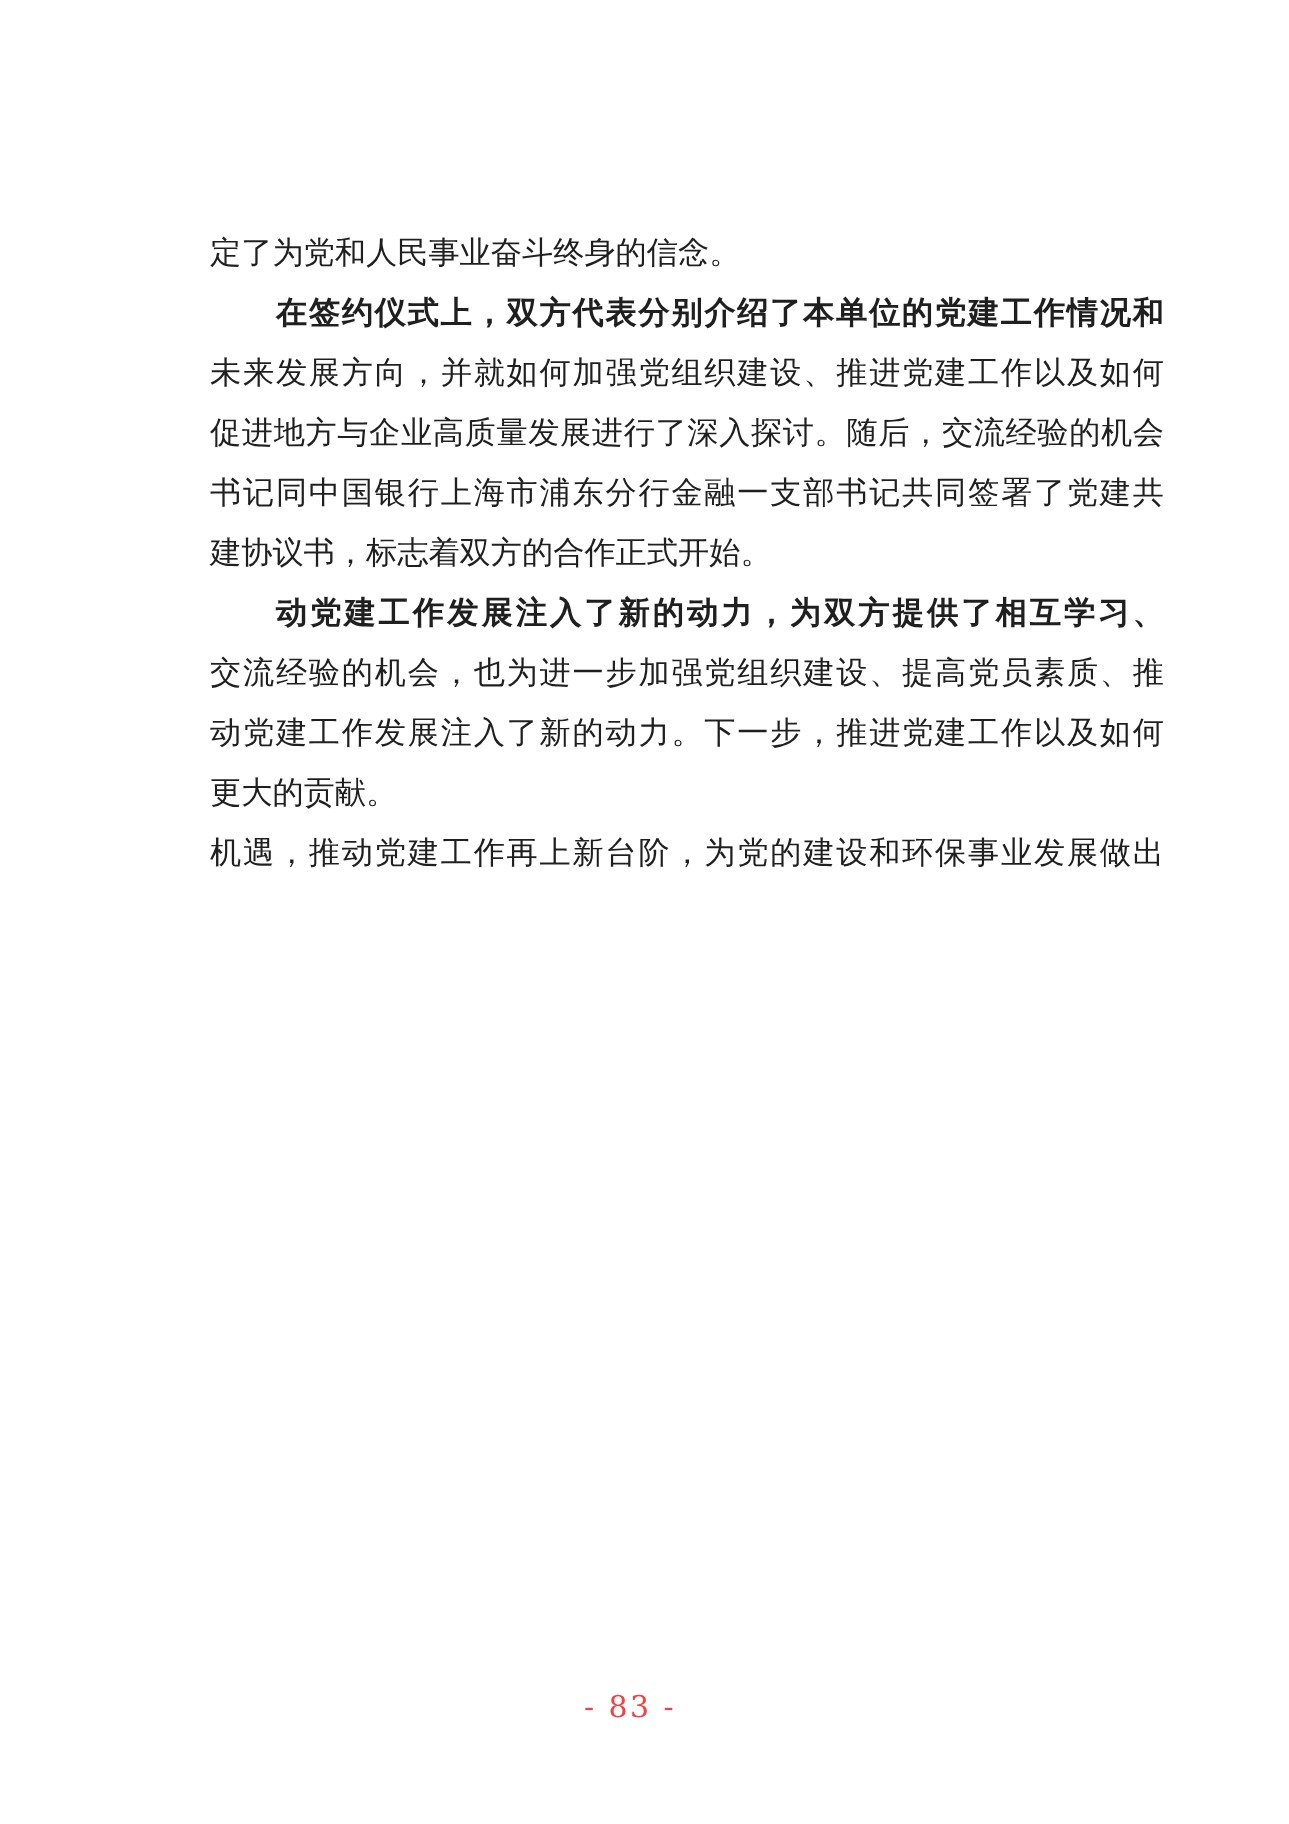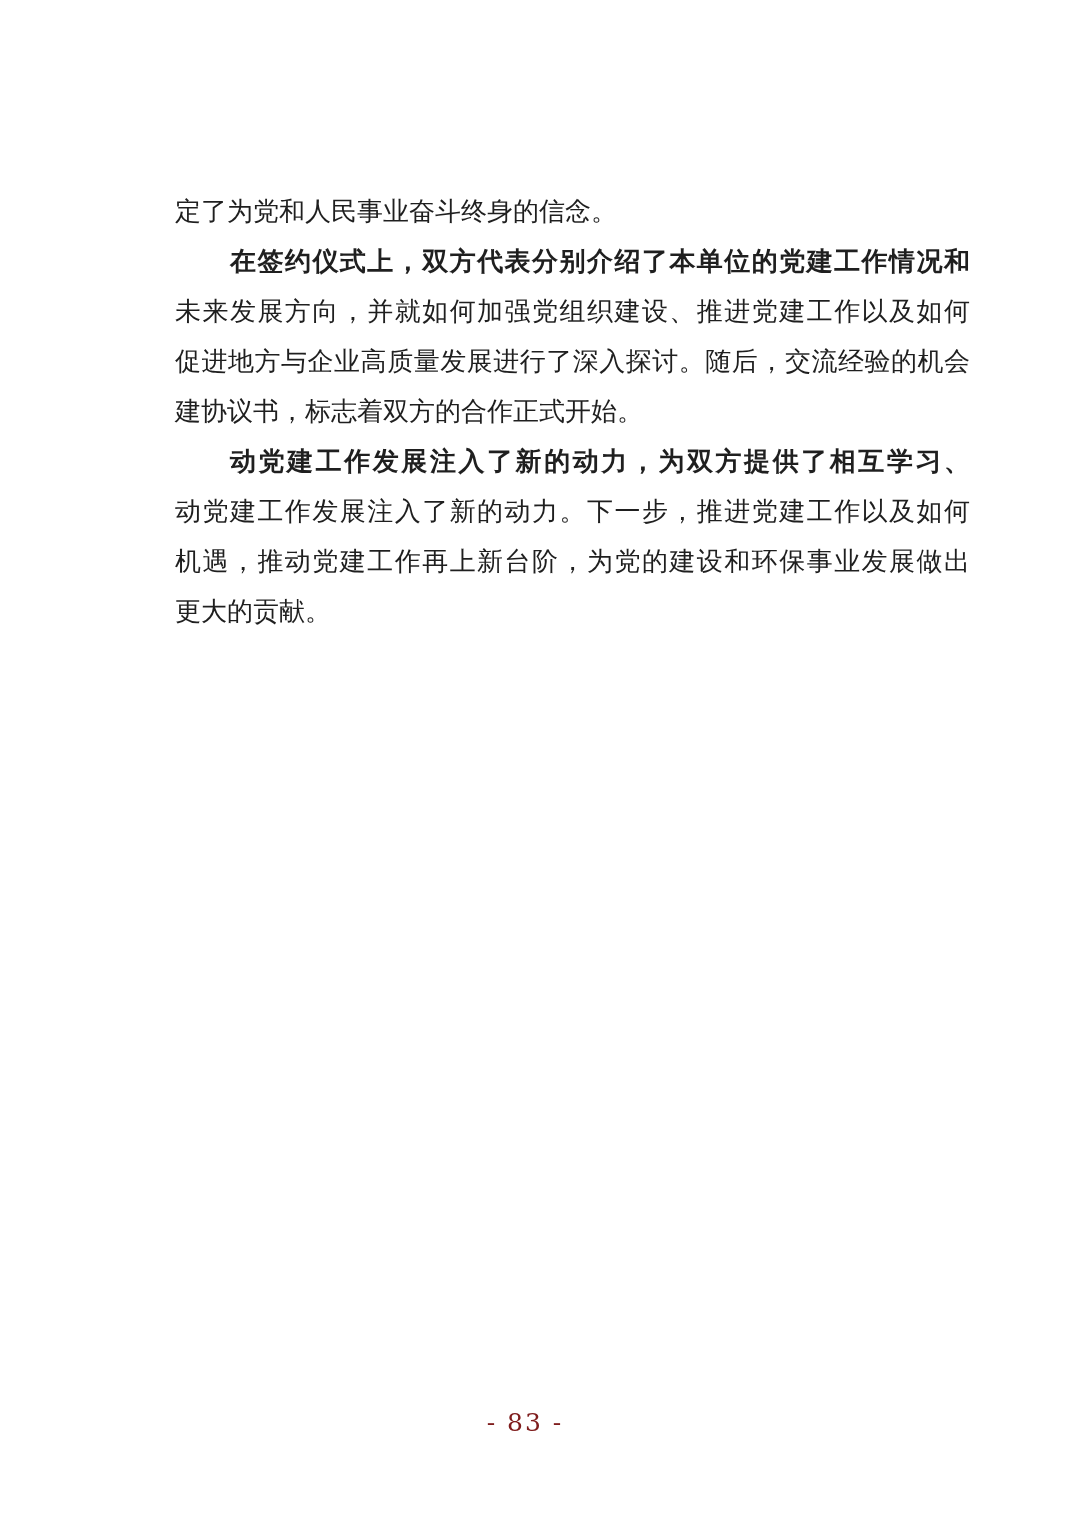--- a/index.html
+++ b/index.html
@@ -48,33 +48,35 @@
     font-weight: bold;
   }
   .page-number {
     position: absolute;
     left: 0;
     top: 1406px;
     width: 986px;
     text-align: center;
     font-size: 25px;
     letter-spacing: 2px;
-    color: #7f1d1d;
+    color: #ef4444;
     line-height: 34px;
   }
 </style>
 </head>
 <body>
 
 <div class="page">
   <div class="text-block">
       <div class="text-line">定了为党和人民事业奋斗终身的信念。</div>
       <div class="text-line justify indent">在签约仪式上，双方代表分别介绍了本单位的党建工作情况和</div>
       <div class="text-line justify">未来发展方向，并就如何加强党组织建设、推进党建工作以及如何</div>
       <div class="text-line justify">促进地方与企业高质量发展进行了深入探讨。随后，交流经验的机会</div>
+      <div class="text-line justify">书记同中国银行上海市浦东分行金融一支部书记共同签署了党建共</div>
       <div class="text-line">建协议书，标志着双方的合作正式开始。</div>
       <div class="text-line justify indent">动党建工作发展注入了新的动力，为双方提供了相互学习、</div>
+      <div class="text-line justify">交流经验的机会，也为进一步加强党组织建设、提高党员素质、推</div>
       <div class="text-line justify">动党建工作发展注入了新的动力。下一步，推进党建工作以及如何</div>
+      <div class="text-line">更大的贡献。</div>
       <div class="text-line justify">机遇，推动党建工作再上新台阶，为党的建设和环保事业发展做出</div>
-      <div class="text-line">更大的贡献。</div>
     </div>
   <div class="page-number">- 83 -</div>
 </div>
 
 </body></html>

